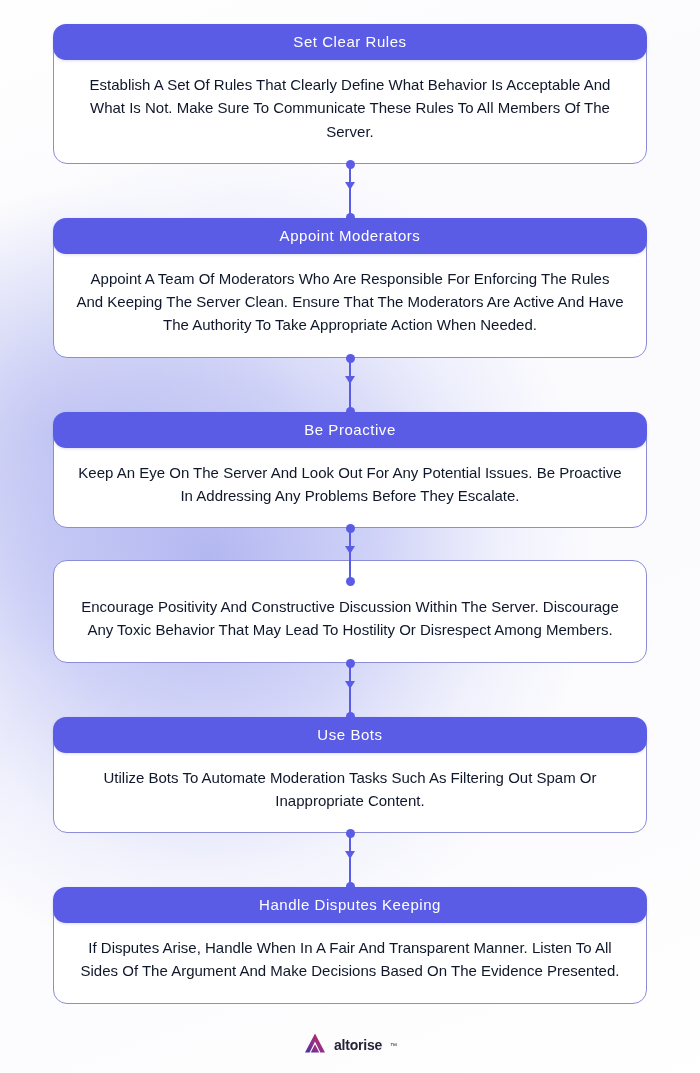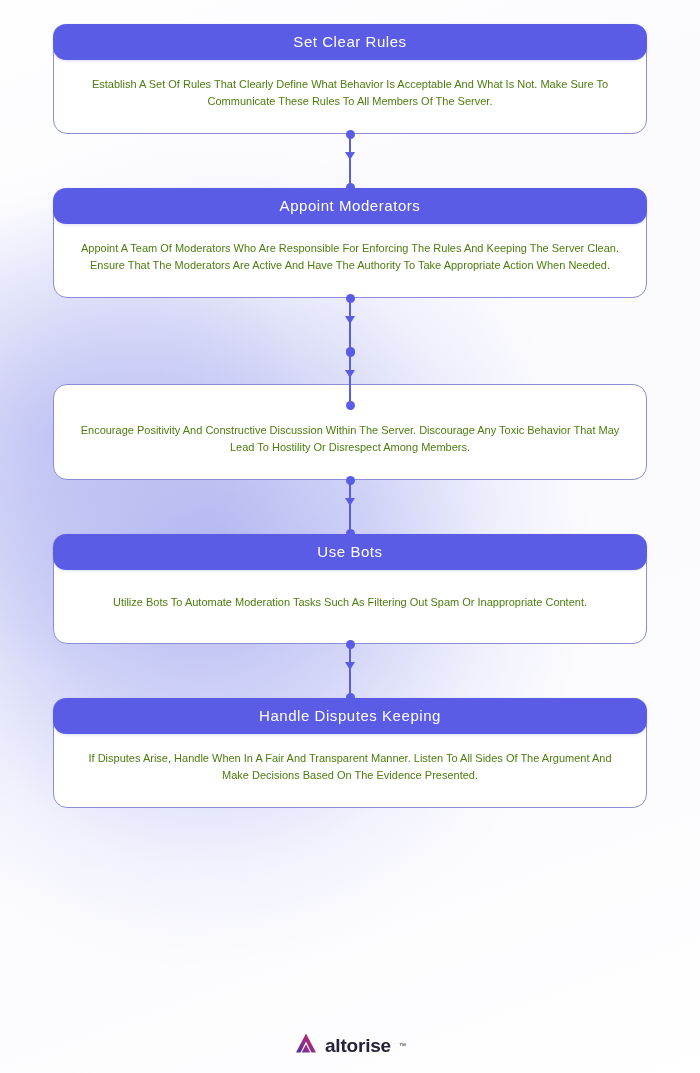--- a/index.html
+++ b/index.html
@@ -97,23 +97,23 @@
     border: 1.3px solid #8b8ed6;
     border-radius: 14px;
     padding: 34px 22px 20px 22px;
     min-height: 96px;
     display: flex;
     align-items: center;
     justify-content: center;
   }
 
   .card-text {
-    font-size: 11px;
+    font-size: 15px;
     line-height: 1.55;
-    color: #4d7c0f;
+    color: #0f172a;
     text-align: center;
     width: 100%;
   }
 
   
   .connector {
     position: relative;
     width: 100%;
     height: 54px;
     z-index: 4;
@@ -157,21 +157,21 @@
   .footer {
     margin-top: auto;
     padding-bottom: 14px;
     display: flex;
     align-items: center;
     justify-content: center;
     gap: 7px;
   }
   .logo-mark { display: block; }
   .logo-word {
-    font-size: 19px;
+    font-size: 14px;
     font-weight: 600;
     color: #262338;
     letter-spacing: -0.2px;
     line-height: 1;
   }
   .logo-tm {
     font-size: 7px;
     color: #262338;
     vertical-align: super;
     margin-left: 1px;
@@ -209,20 +209,24 @@
   </div>
 
   <div class="connector">
     <div class="stem"></div>
     <div class="dot-top"></div>
     <div class="arrow"></div>
     <div class="dot-bottom"></div>
   </div>
 
   <div class="step">
+    <div class="pill">Be Proactive</div>
+    <div class="card">
+      <div class="card-text">Keep An Eye On The Server And Look Out For Any Potential Issues. Be Proactive In Addressing Any Problems Before They Escalate.</div>
+    </div>
   </div>
 
   <div class="connector">
     <div class="stem"></div>
     <div class="dot-top"></div>
     <div class="arrow"></div>
     <div class="dot-bottom"></div>
   </div>
 
   <div class="step">

